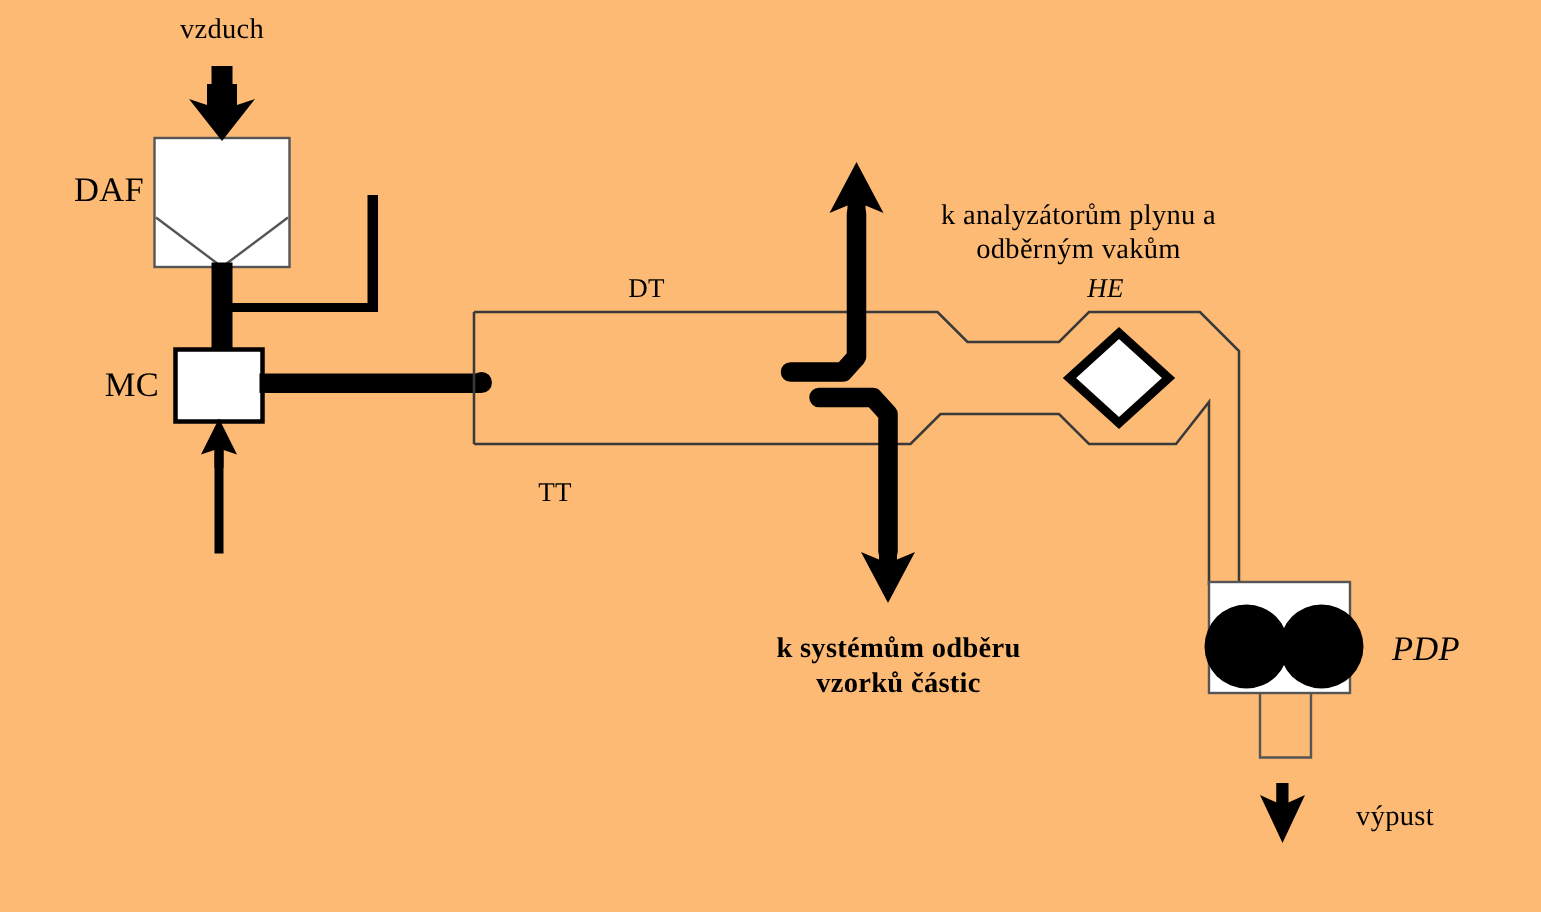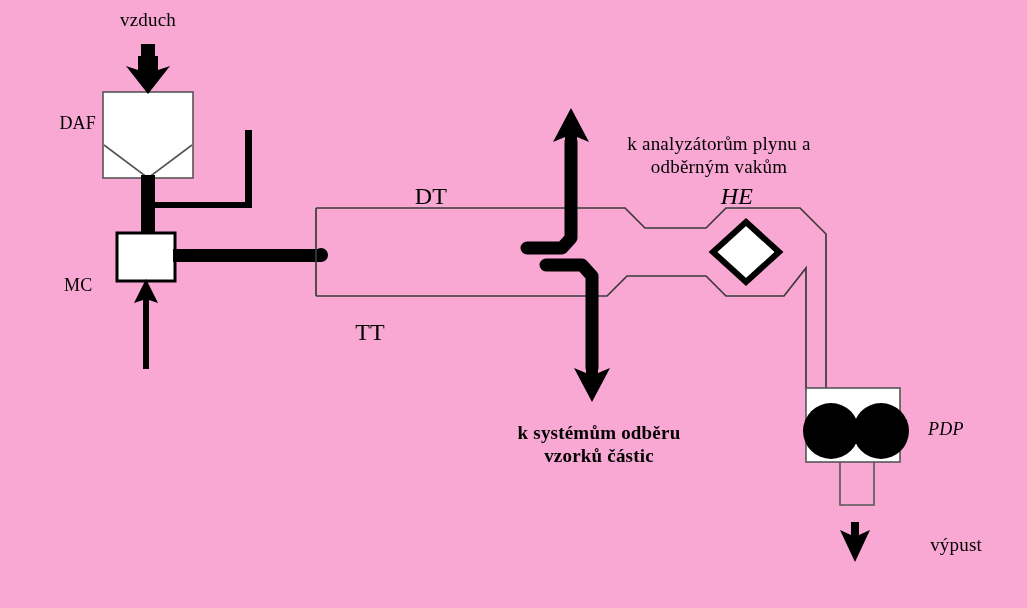--- a/index.html
+++ b/index.html
@@ -7,47 +7,47 @@
     padding: 0;
     background: #ffffff;
   }
   body {
     font-family: "Liberation Serif", serif;
   }
   #diagram-root {
     position: relative;
     width: 1027px;
     height: 608px;
-    background: #f9a8d4;
+    background: #fdba74;
     overflow: hidden;
   }
   svg.diagram-canvas {
     position: absolute;
     left: 0;
     top: 0;
     width: 1027px;
     height: 608px;
   }
   .lbl {
     position: absolute;
     font-family: "Liberation Serif", serif;
     color: #000000;
     white-space: pre;
     text-align: center;
     line-height: 1.22;
     letter-spacing: 0.2px;
   }
   .lbl-component {
-    font-size: 18px;
+    font-size: 23px;
   }
   .lbl-flow {
     font-size: 19px;
   }
   .lbl-tunnel {
-    font-size: 24px;
+    font-size: 18px;
   }
 </style>
 </head>
 <body>
 
 <div id="diagram-root">
 
   <svg class="diagram-canvas" viewBox="0 0 1027 608">
 
     <g>
@@ -130,32 +130,32 @@
       <path d="M 855 562 L 840 530 L 851 535 L 851 522 L 859 522 L 859 535 L 870 530 Z" fill="#000000"></path>
     </g>
 
   </svg>
 
   <div class="lbl lbl-flow" style="left:82px; top:8px; width:132px;">vzduch</div>
 
 
   <div class="lbl lbl-component" style="left:42px; top:113px; width:54px; text-align:right;">DAF</div>
 
-  <div class="lbl lbl-component" style="left:64px; top:243px; width:48px; text-align:left;margin-top:32px;">MC</div>
+  <div class="lbl lbl-component" style="left:64px; top:243px; width:48px; text-align:center;">MC</div>
 
   <div class="lbl lbl-tunnel" style="left:401px; top:182px; width:60px;">DT</div>
 
   <div class="lbl lbl-tunnel" style="left:340px; top:318px; width:60px;">TT</div>
 
   <div class="lbl lbl-tunnel" style="left:706px; top:182px; width:62px;font-style:italic;">HE</div>
 
   <div class="lbl lbl-flow" style="left:588px; top:90px; width:262px;margin-top:42px;">k analyzátorům plynu a
 odběrným vakům</div>
 
   <div class="lbl lbl-flow" style="left:470px; top:421px; width:258px;font-weight:bold;">k systémům odběru
 vzorků částic</div>
 
 
   <div class="lbl lbl-component" style="left:928px; top:419px; width:64px; text-align:left;font-style:italic;">PDP</div>
 
-  <div class="lbl lbl-flow" style="left:878px; top:533px; width:104px; text-align:right;">výpust</div>
+  <div class="lbl lbl-flow" style="left:878px; top:533px; width:104px; text-align:center;">výpust</div>
 
 </div>
 
 </body></html>

